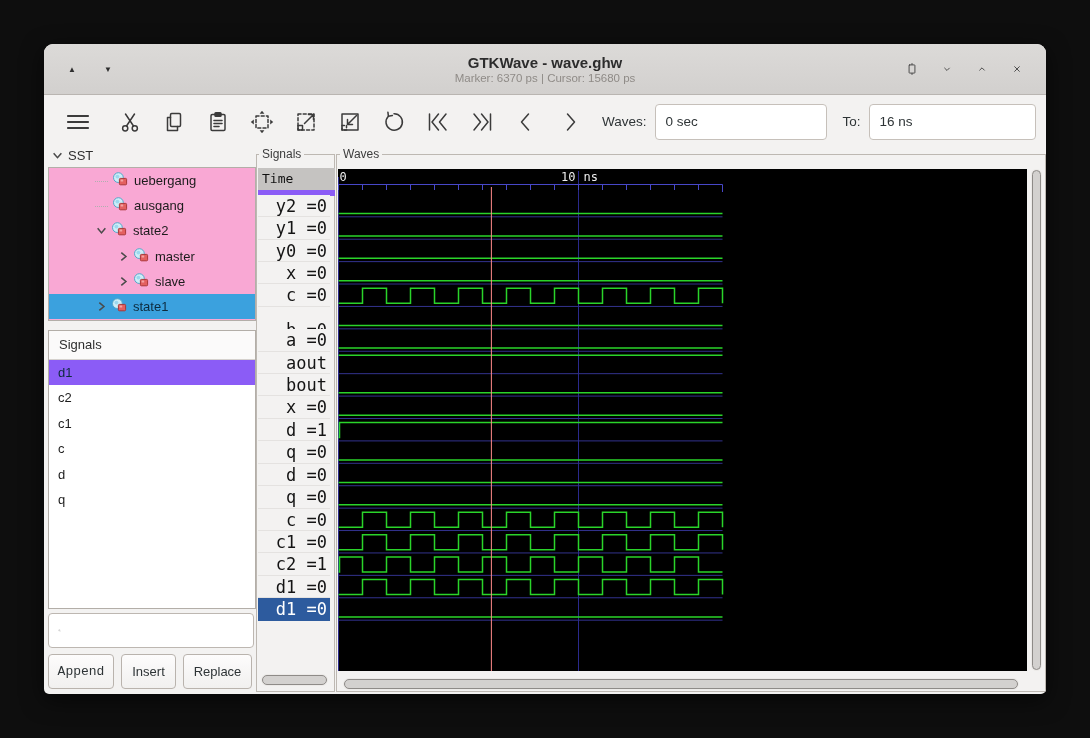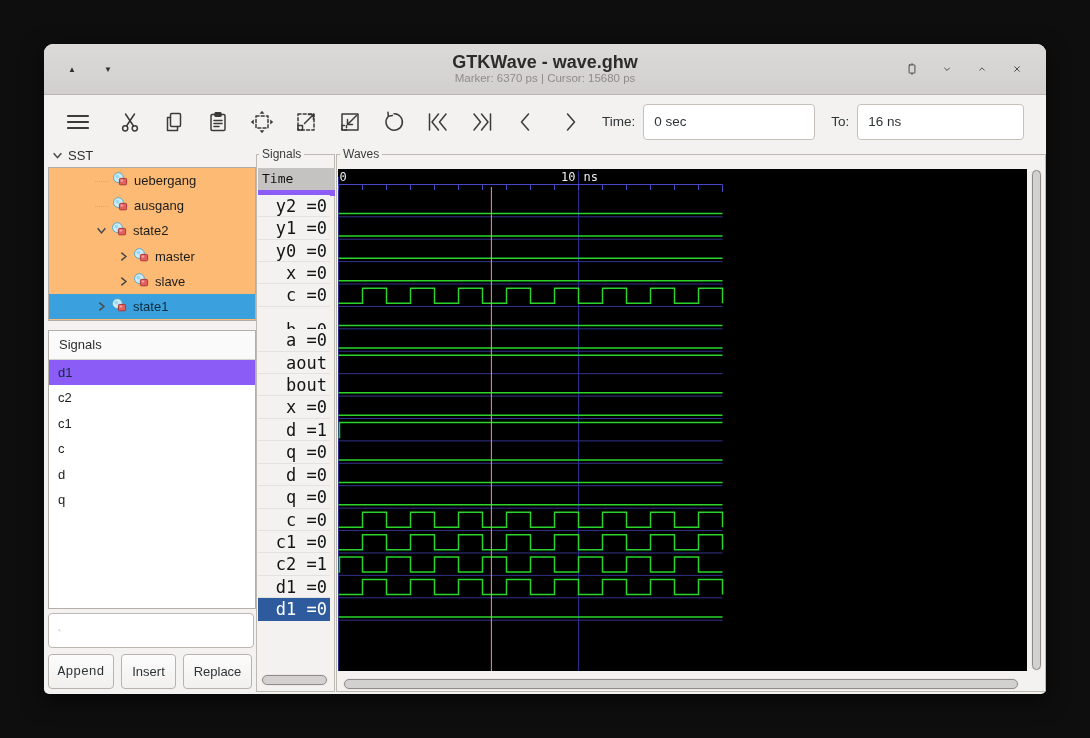--- a/index.html
+++ b/index.html
@@ -17,21 +17,21 @@
   .titlebar{
     position:relative;height:50px;
     background:linear-gradient(#dcdad8,#d2d0ce);
     border-bottom:1px solid #b9b5b1;display:flex;align-items:center;
   }
   .tb-left{display:flex;align-items:center;gap:12px;padding-left:16px;}
   .tb-tri{width:24px;height:24px;display:flex;align-items:center;justify-content:center;
     font-size:8px;color:#2e2e2e;background:transparent;border:none;cursor:default;}
   .tb-center{position:absolute;left:0;right:0;top:0;height:100%;display:flex;
     flex-direction:column;align-items:center;justify-content:center;pointer-events:none;}
-  .tb-title{font-size:18px;font-weight:bold;color:#2c2c2c;line-height:17px;}
+  .tb-title{font-size:15px;font-weight:bold;color:#2c2c2c;line-height:17px;}
   .tb-status{font-size:11.5px;color:#8f8b87;line-height:14px;}
   .tb-right{margin-left:auto;display:flex;align-items:center;gap:9px;padding-right:16px;}
   .tb-btn{width:26px;height:26px;display:flex;align-items:center;justify-content:center;
     background:transparent;border:none;}
   .tb-btn svg{stroke:#3a3a3a;fill:none;stroke-width:1.5;stroke-linecap:round;}
   
   .toolbar{height:53px;display:flex;align-items:center;padding:0 16px;}
   .tool-btn{width:36px;height:36px;margin-right:8px;display:flex;align-items:center;
     justify-content:center;background:transparent;border:none;}
   .tool-btn svg{stroke:#3b3b3b;fill:none;stroke-width:1.5;stroke-linecap:round;stroke-linejoin:round;}
@@ -39,21 +39,21 @@
   .tool-entry{height:34px;background:#fff;border:1px solid #c6c0ba;border-radius:4px;
     font-size:13.5px;color:#2e3436;padding:0 10px;font-family:"Liberation Sans",sans-serif;}
   
   .legend{position:absolute;font-size:12px;color:#3c3c3c;background:#f3f2f1;
     padding:0 3px;z-index:3;}
   .frame{position:absolute;border:1px solid #bdb8b2;background:#f3f2f1;}
   
   .sst-header{position:absolute;left:8px;top:104px;display:flex;align-items:center;
     gap:5px;font-size:13px;color:#2e2e2e;}
   .tree-box{position:absolute;left:4px;top:123px;width:206px;height:152px;
-    background:#fdba74;border:1px solid #b3aea8;overflow:hidden;}
+    background:#f9a8d4;border:1px solid #b3aea8;overflow:hidden;}
   .tree-row{position:relative;height:25.2px;display:flex;align-items:center;font-size:13px;color:#1c1c1c;}
   .tree-row.sel{background:#3ba1de;color:#0d2b3d;}
   .tree-expander{width:12px;height:12px;display:flex;align-items:center;justify-content:center;flex:none;}
   .tree-dots{border-bottom:1px dotted #b0b0b0;height:1px;flex:none;}
   .tree-icon{flex:none;margin-right:5px;}
   .list-box{position:absolute;left:4px;top:286px;width:206px;height:277px;
     background:#fff;border:1px solid #b3aea8;overflow:hidden;}
   .list-header{height:28px;line-height:28px;padding-left:10px;font-size:13px;color:#2e2e2e;
     background:#fbfafa;border-bottom:1px solid #d5d1cd;}
   .list-row{height:25.4px;line-height:25.4px;padding-left:9px;font-size:13px;color:#1c1c1c;}
@@ -200,21 +200,21 @@
           <svg width="26" height="26" viewBox="0 0 24 24" style="stroke:#3b3b3b;fill:none;stroke-width:1.5;stroke-linecap:round;stroke-linejoin:round;">
             <path d="M14.5 4 L7.5 12 L14.5 20"></path>
           </svg>
         </button>
         <button class="tool-btn">
           <svg width="26" height="26" viewBox="0 0 24 24" style="stroke:#3b3b3b;fill:none;stroke-width:1.5;stroke-linecap:round;stroke-linejoin:round;">
             <path d="M9.5 4 L16.5 12 L9.5 20"></path>
           </svg>
         </button>
       </span>
-    <span class="tool-label">Time:</span>
+    <span class="tool-label">Waves:</span>
     <input class="tool-entry" style="width: 150px;" value="0 sec">
     <span class="tool-label" style="margin-left:16px;">To:</span>
     <input class="tool-entry" style="width: 145px;" value="16 ns">
     <span id="reload-slot" style="margin-left:14px;display:flex;">
         <button class="tool-btn"></button>
       </span>
   </div>
 
   <div class="sst-header">
     <svg width="11" height="11" viewBox="0 0 10 10">

